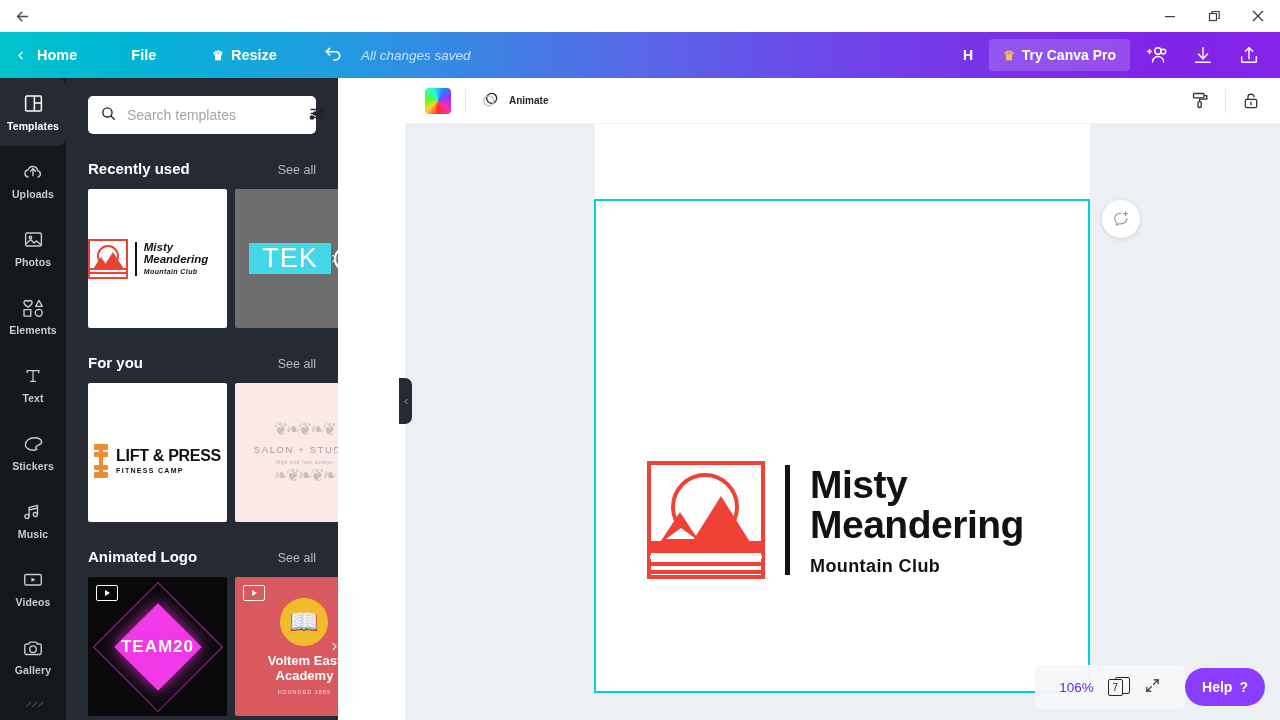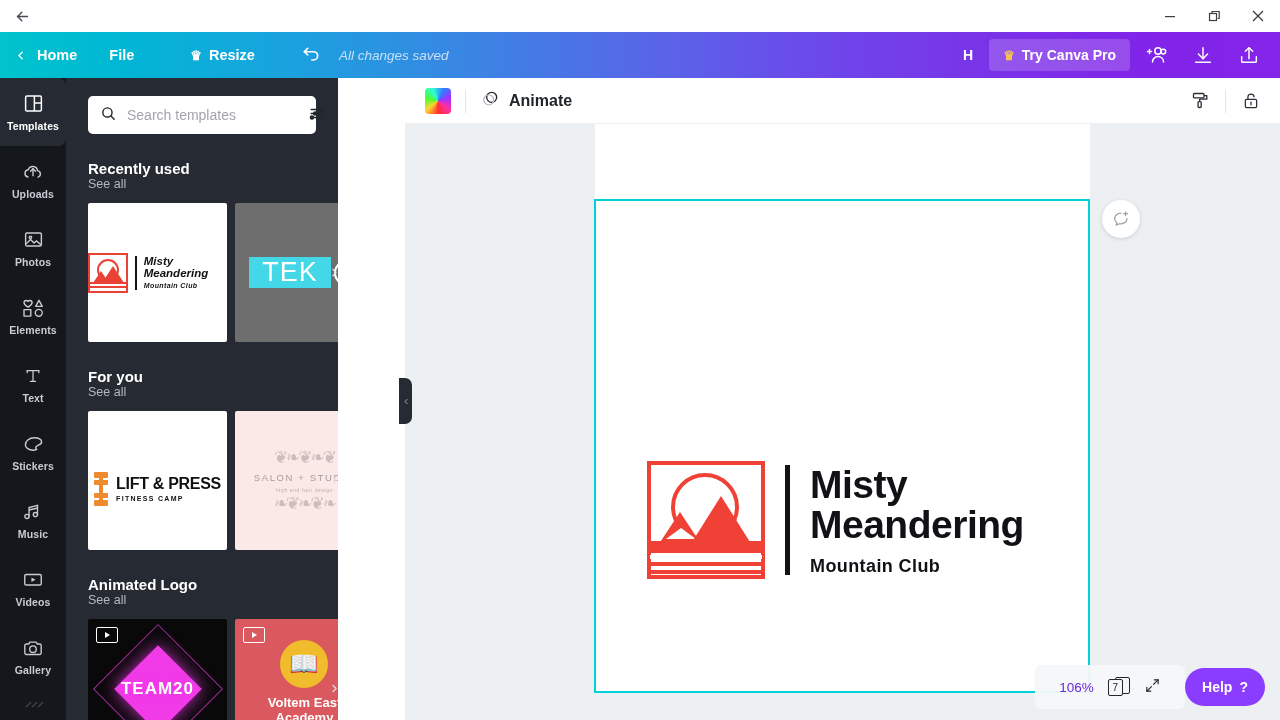--- a/index.html
+++ b/index.html
@@ -32,21 +32,21 @@
       #5a63e8 52%, #6c48ea 64%, #7b31e8 78%, #8124e8 90%, #8425e9 100%);
     display: flex; align-items: center; color: #ffffff;
   }
   .hdr-left { display: flex; align-items: center; height: 100%; }
   .hdr-item {
     display: flex; align-items: center; gap: 7px;
     font-size: 14.5px; font-weight: 700; color: #fff;
     padding: 0 8px; height: 100%;
   }
   .hdr-chev { margin-left: 14px; margin-right: 2px; display:flex; align-items:center;}
-  .hdr-home { margin-right: 16px; justify-content: center; }
+  .hdr-home { margin-right: 38px; justify-content: center; }
   .hdr-file { margin-right: 40px; }
   .hdr-resize { margin-right: 32px; }
   .hdr-undo { display:flex; align-items:center; padding: 0 6px; }
   .hdr-saved {
     font-size: 13.5px; font-style: italic; font-weight: 400;
     color: rgba(255,255,255,0.72); margin-left: 12px;
   }
   .hdr-spacer { flex: 1; }
   .hdr-initial { font-size: 14px; font-weight: 700; margin-right: 16px; }
   .pro-btn {
@@ -88,21 +88,21 @@
     display: flex; align-items: center; padding: 0 10px 0 12px;
   }
   .search-input {
     flex: 1; border: none; outline: none; font-size: 14px;
     font-family: "Liberation Sans", sans-serif; color: #2b2b35;
     background: transparent; margin-left: 10px;
   }
   .search-input::placeholder { color: #a3a3ad; }
 
   .section { padding: 0 22px; margin-top: 26px; }
-  .section-head { display: flex; align-items: baseline; justify-content: space-between; flex-direction: column; }
+  .section-head { display: flex; align-items: baseline; justify-content: space-between; }
   .section-title { font-size: 15px; font-weight: 700; color: #ffffff; }
   .see-all { font-size: 12.5px; color: #b4b8c2; }
   .cards { display: flex; gap: 8px; margin-top: 12px; position: relative; }
   .card {
     width: 139px; height: 139px; border-radius: 2px; overflow: hidden;
     position: relative; flex-shrink: 0;
     display: flex; align-items: center; justify-content: center;
   }
   .card-arrow {
     position: absolute; right: -30px; top: 50%; transform: translateY(-50%);
@@ -215,21 +215,21 @@
     padding: 0 12px 0 10px; border-bottom: 1px solid #eef0f2;
   }
   .swatch {
     width: 26px; height: 26px; border-radius: 4px; margin-left: 10px;
     background:
       conic-gradient(from 180deg at 50% 50%,
         #ff2f2f, #ffd32f, #4cff2f, #2fffd8, #2f7cff, #a32fff, #ff2f9e, #ff2f2f);
   }
   .tb-div { width: 1px; height: 24px; background: #e2e5e9; margin: 0 14px; }
   .animate-btn { display: flex; align-items: center; gap: 9px;
-    font-size: 16px; font-weight: 700; color: #22252a; }
+    font-size: 10px; font-weight: 700; color: #22252a; }
   .ed-spacer { flex: 1; }
   .ed-icon { width: 34px; height: 34px; display:flex; align-items:center;
     justify-content:center; color: #2b2f36; }
 
   
   .page1 {
     position: absolute; left: 190px; top: 46px; width: 495px; height: 97px;
     background: #ffffff;
   }
   .pagerow {

